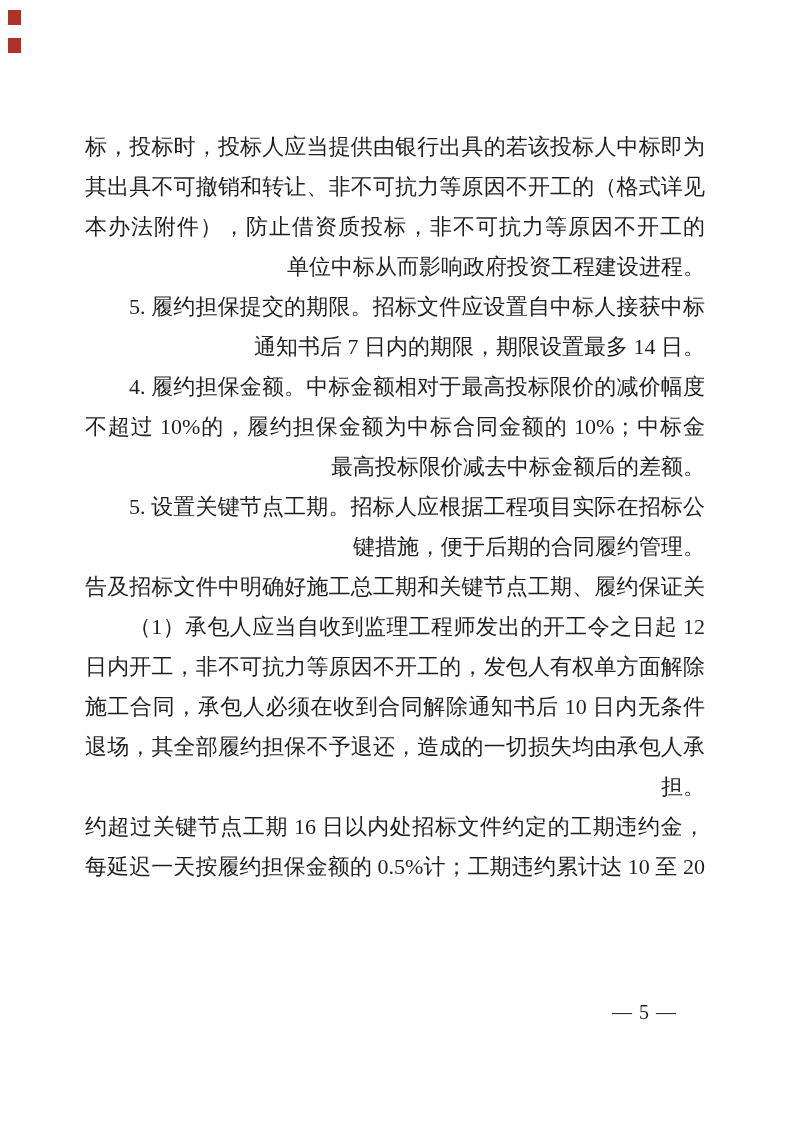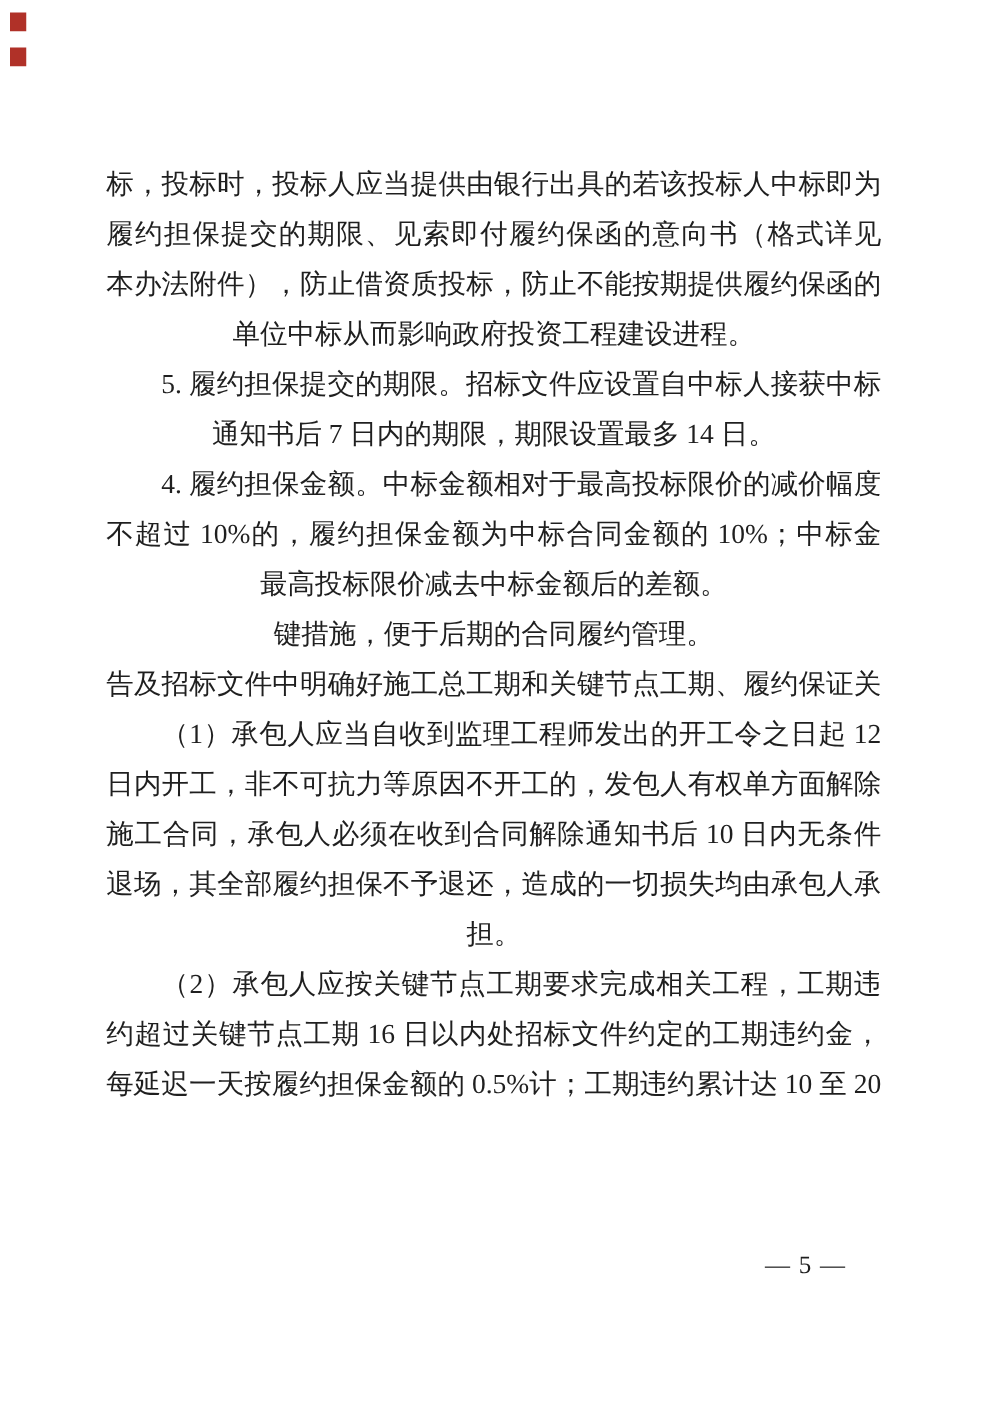--- a/index.html
+++ b/index.html
@@ -29,21 +29,21 @@
     position: absolute;
     left: 85px;
     top: 127px;
     width: 620px;
     color: #1f1f1f;
   }
   .line {
     height: 40px;
     line-height: 40px;
     font-size: 22px;
-    text-align: center;
+    text-align: right;
     letter-spacing: 0;
   }
   .line.j {
     text-align: justify;
     text-align-last: justify;
   }
   .line.ind {
     text-indent: 44px;
   }
   .page-number {
@@ -59,35 +59,35 @@
 </head>
 <body>
 
 <div class="page">
 
   <div class="red-mark m1" style="background: rgb(176, 49, 40);"></div>
   <div class="red-mark m2" style="background: rgb(176, 49, 40);"></div>
 
   <div class="text-block">
     <div class="line j">标，投标时，投标人应当提供由银行出具的若该投标人中标即为</div>
-    <div class="line j">履约担保提交的期限、见索即付履约保函的意向书（格式详见</div>
-    <div class="line j">本办法附件），防止借资质投标，防止不能按期提供履约保函的</div>
+    <div class="line j">其出具不可撤销和转让、非不可抗力等原因不开工的（格式详见</div>
+    <div class="line j">本办法附件），防止借资质投标，非不可抗力等原因不开工的</div>
     <div class="line">单位中标从而影响政府投资工程建设进程。</div>
     <div class="line ind j">5. 履约担保提交的期限。招标文件应设置自中标人接获中标</div>
     <div class="line">通知书后 7 日内的期限，期限设置最多 14 日。</div>
     <div class="line ind j">4. 履约担保金额。中标金额相对于最高投标限价的减价幅度</div>
     <div class="line j">不超过 10%的，履约担保金额为中标合同金额的 10%；中标金</div>
     <div class="line">最高投标限价减去中标金额后的差额。</div>
+    <div class="line ind j">5. 设置关键节点工期。招标人应根据工程项目实际在招标公</div>
     <div class="line">键措施，便于后期的合同履约管理。</div>
     <div class="line j">告及招标文件中明确好施工总工期和关键节点工期、履约保证关</div>
     <div class="line ind j">（1）承包人应当自收到监理工程师发出的开工令之日起 12</div>
     <div class="line j">日内开工，非不可抗力等原因不开工的，发包人有权单方面解除</div>
     <div class="line j">施工合同，承包人必须在收到合同解除通知书后 10 日内无条件</div>
     <div class="line j">退场，其全部履约担保不予退还，造成的一切损失均由承包人承</div>
     <div class="line">担。</div>
-    <div class="line ind j">（2）承包人应按关键节点工期要求完成相关工程，工期违</div>
     <div class="line j">约超过关键节点工期 16 日以内处招标文件约定的工期违约金，</div>
     <div class="line j">每延迟一天按履约担保金额的 0.5%计；工期违约累计达 10 至 20</div>
   </div>
 
   <div class="page-number">— 5 —</div>
 
 </div>
 
 </body></html>

